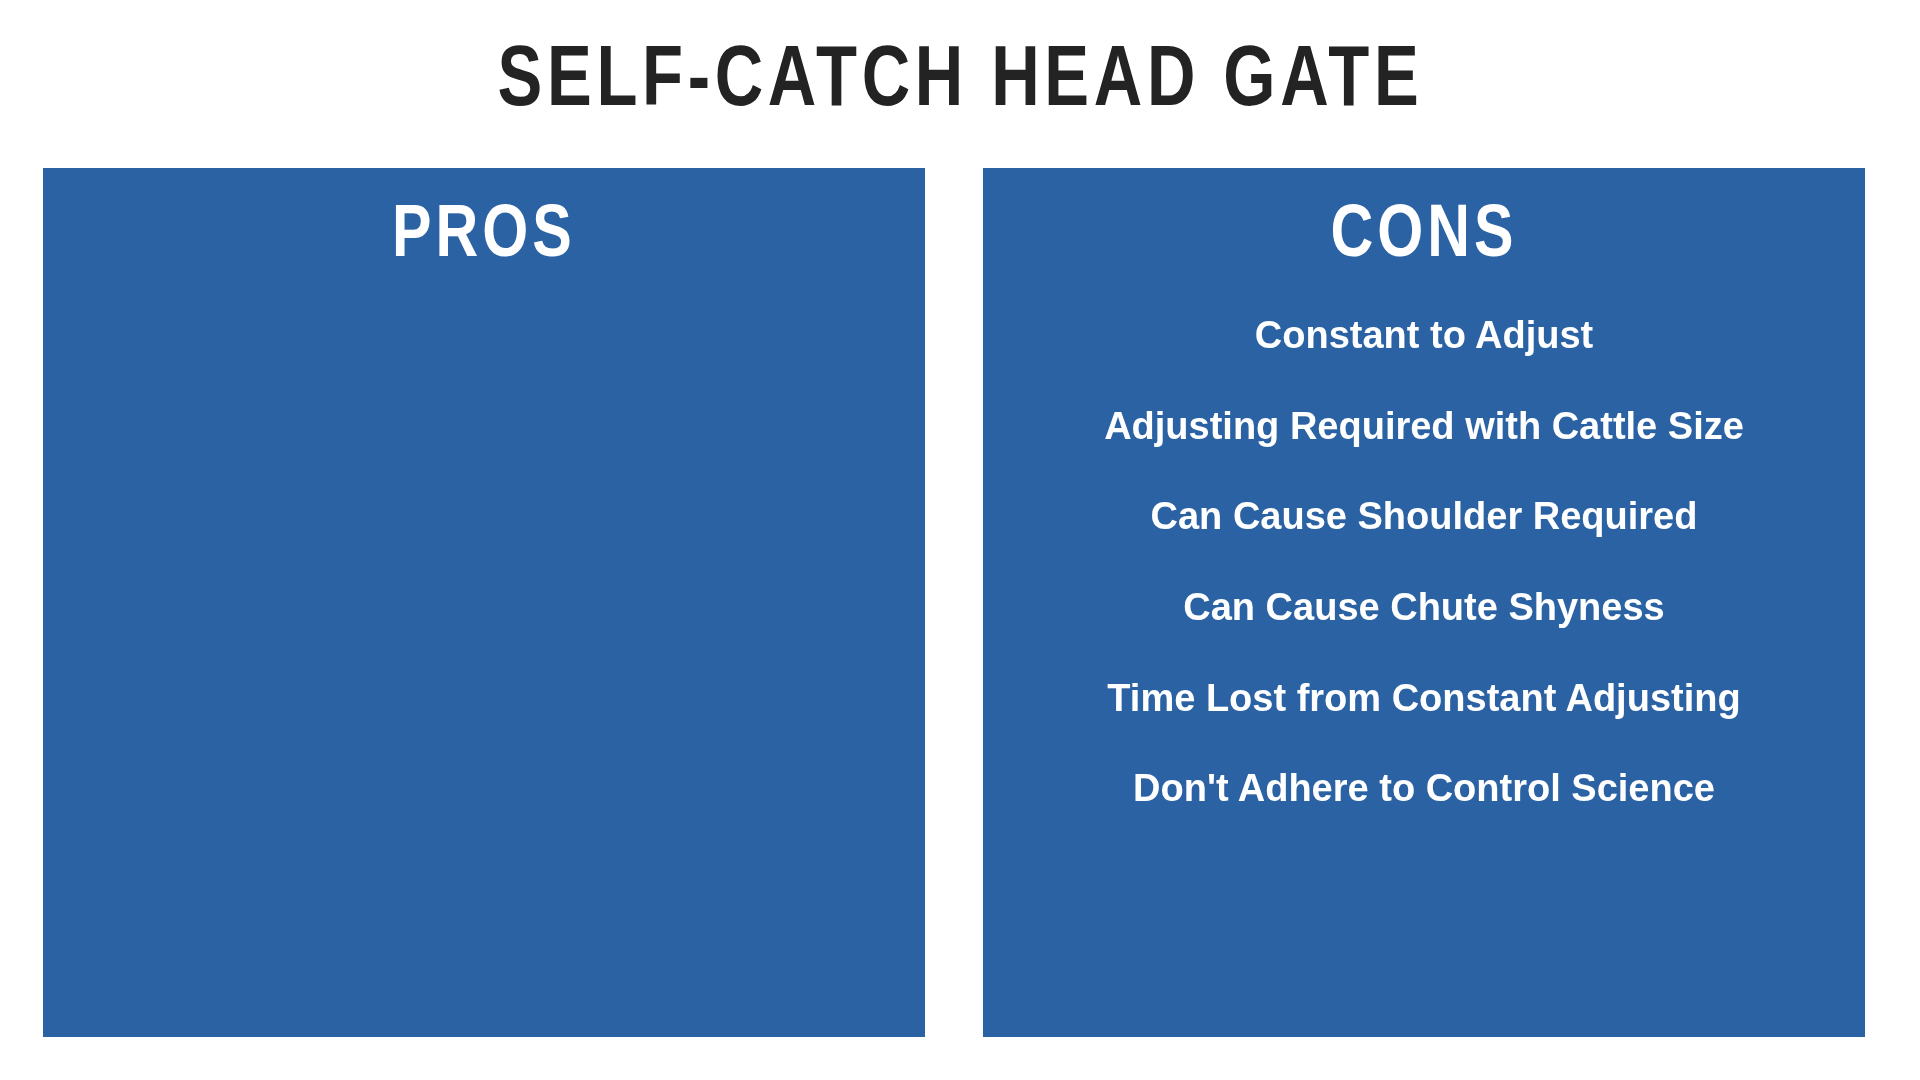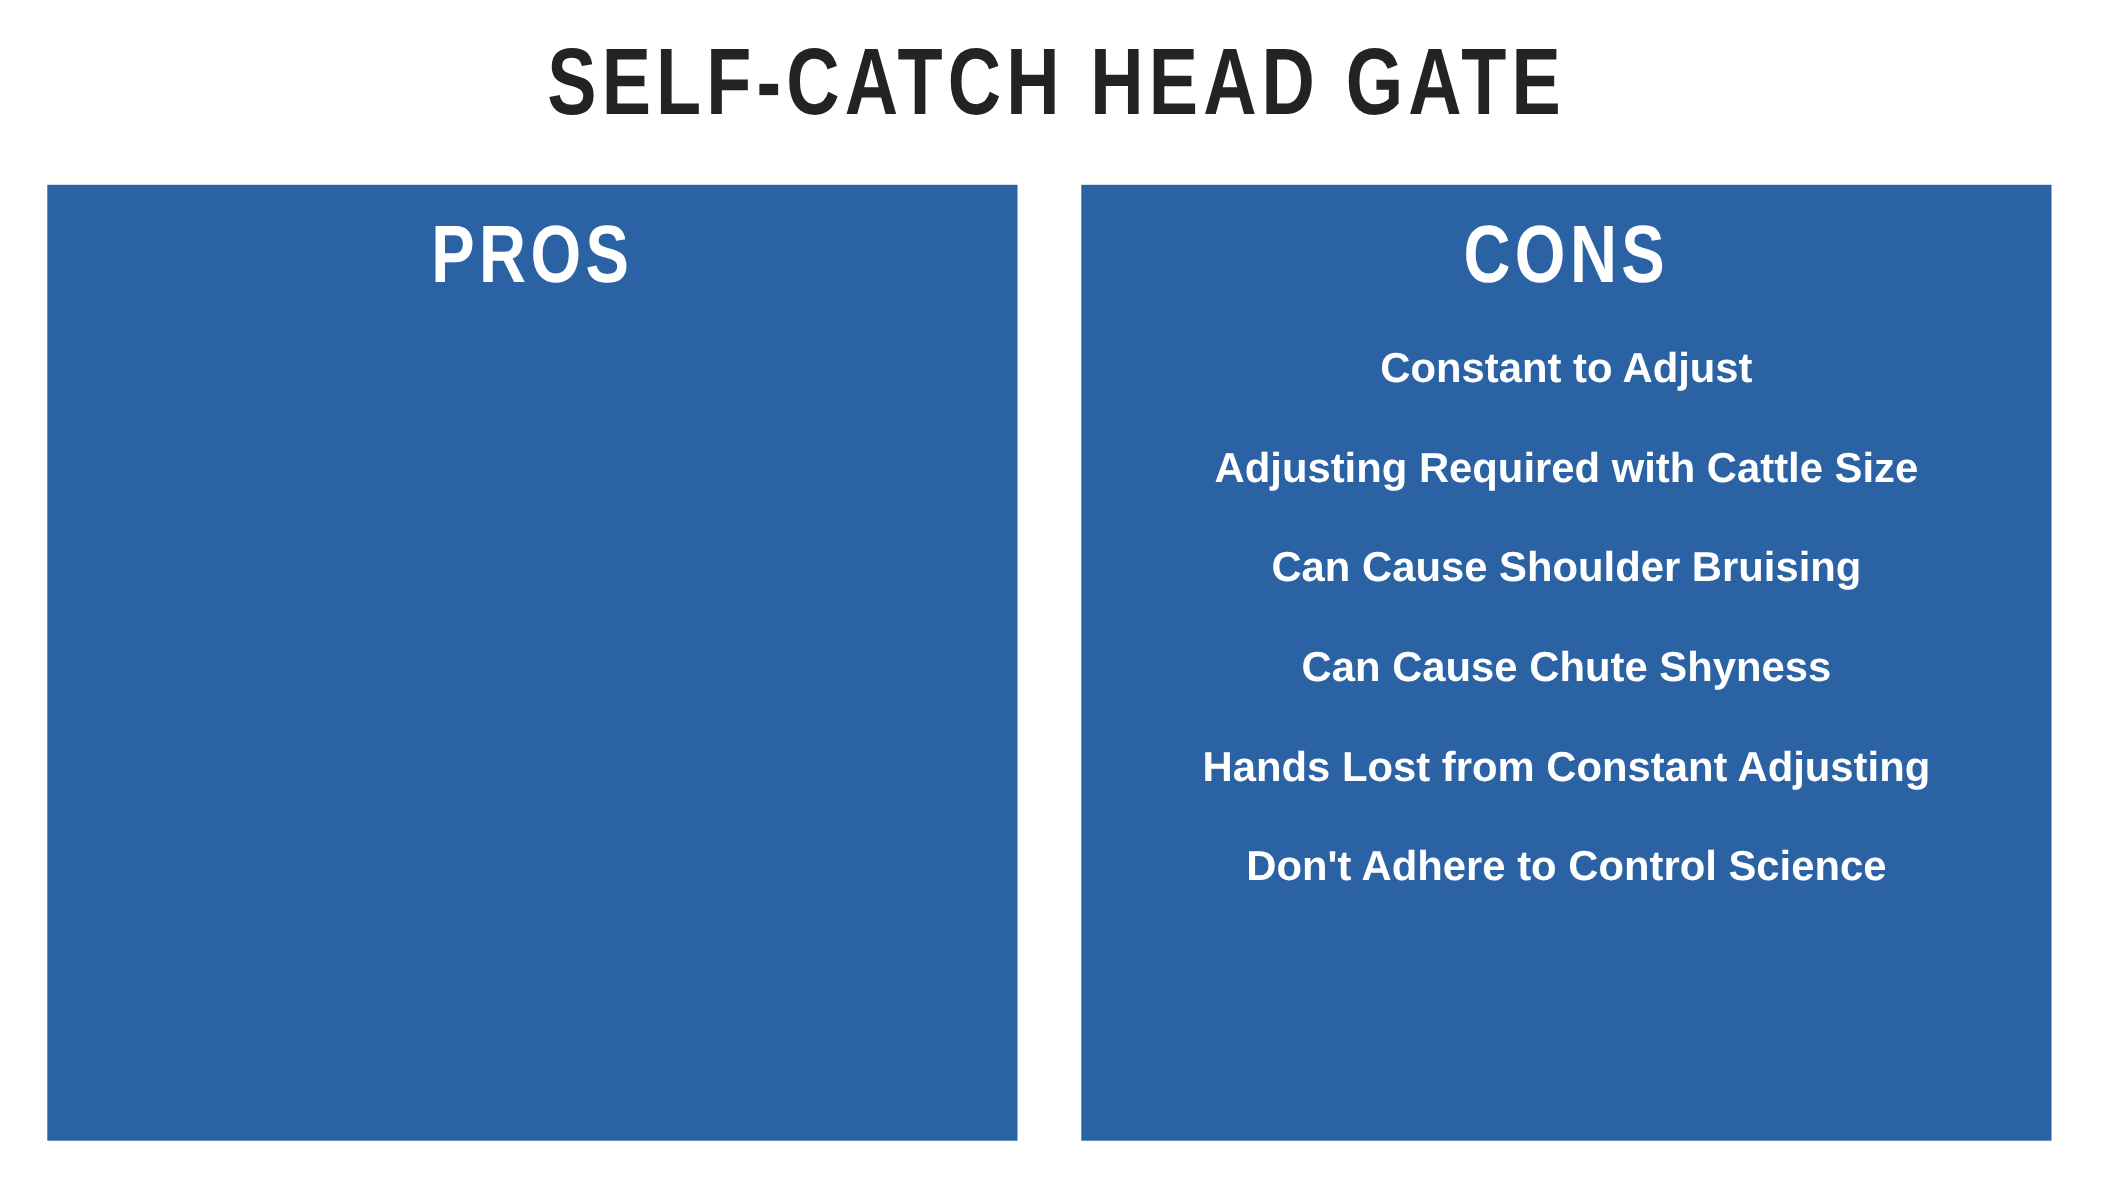--- a/index.html
+++ b/index.html
@@ -127,21 +127,21 @@
 
     <section class="panel" style="background: rgb(42, 98, 164); color: rgb(255, 255, 255);">
       <h2 class="panel-heading">PROS</h2>
     </section>
 
     <section class="panel" style="background: rgb(42, 98, 164); color: rgb(255, 255, 255);">
       <h2 class="panel-heading">CONS</h2>
       <ul class="panel-list">
         <li>Constant to Adjust</li>
         <li>Adjusting Required with Cattle Size</li>
-        <li>Can Cause Shoulder Bruising</li>
+        <li>Can Cause Shoulder Required</li>
         <li>Can Cause Chute Shyness</li>
-        <li>Hands Lost from Constant Adjusting</li>
+        <li>Time Lost from Constant Adjusting</li>
         <li>Don't Adhere to Control Science</li>
       </ul>
     </section>
 
   </div>
 </div>
 
 </body></html>

